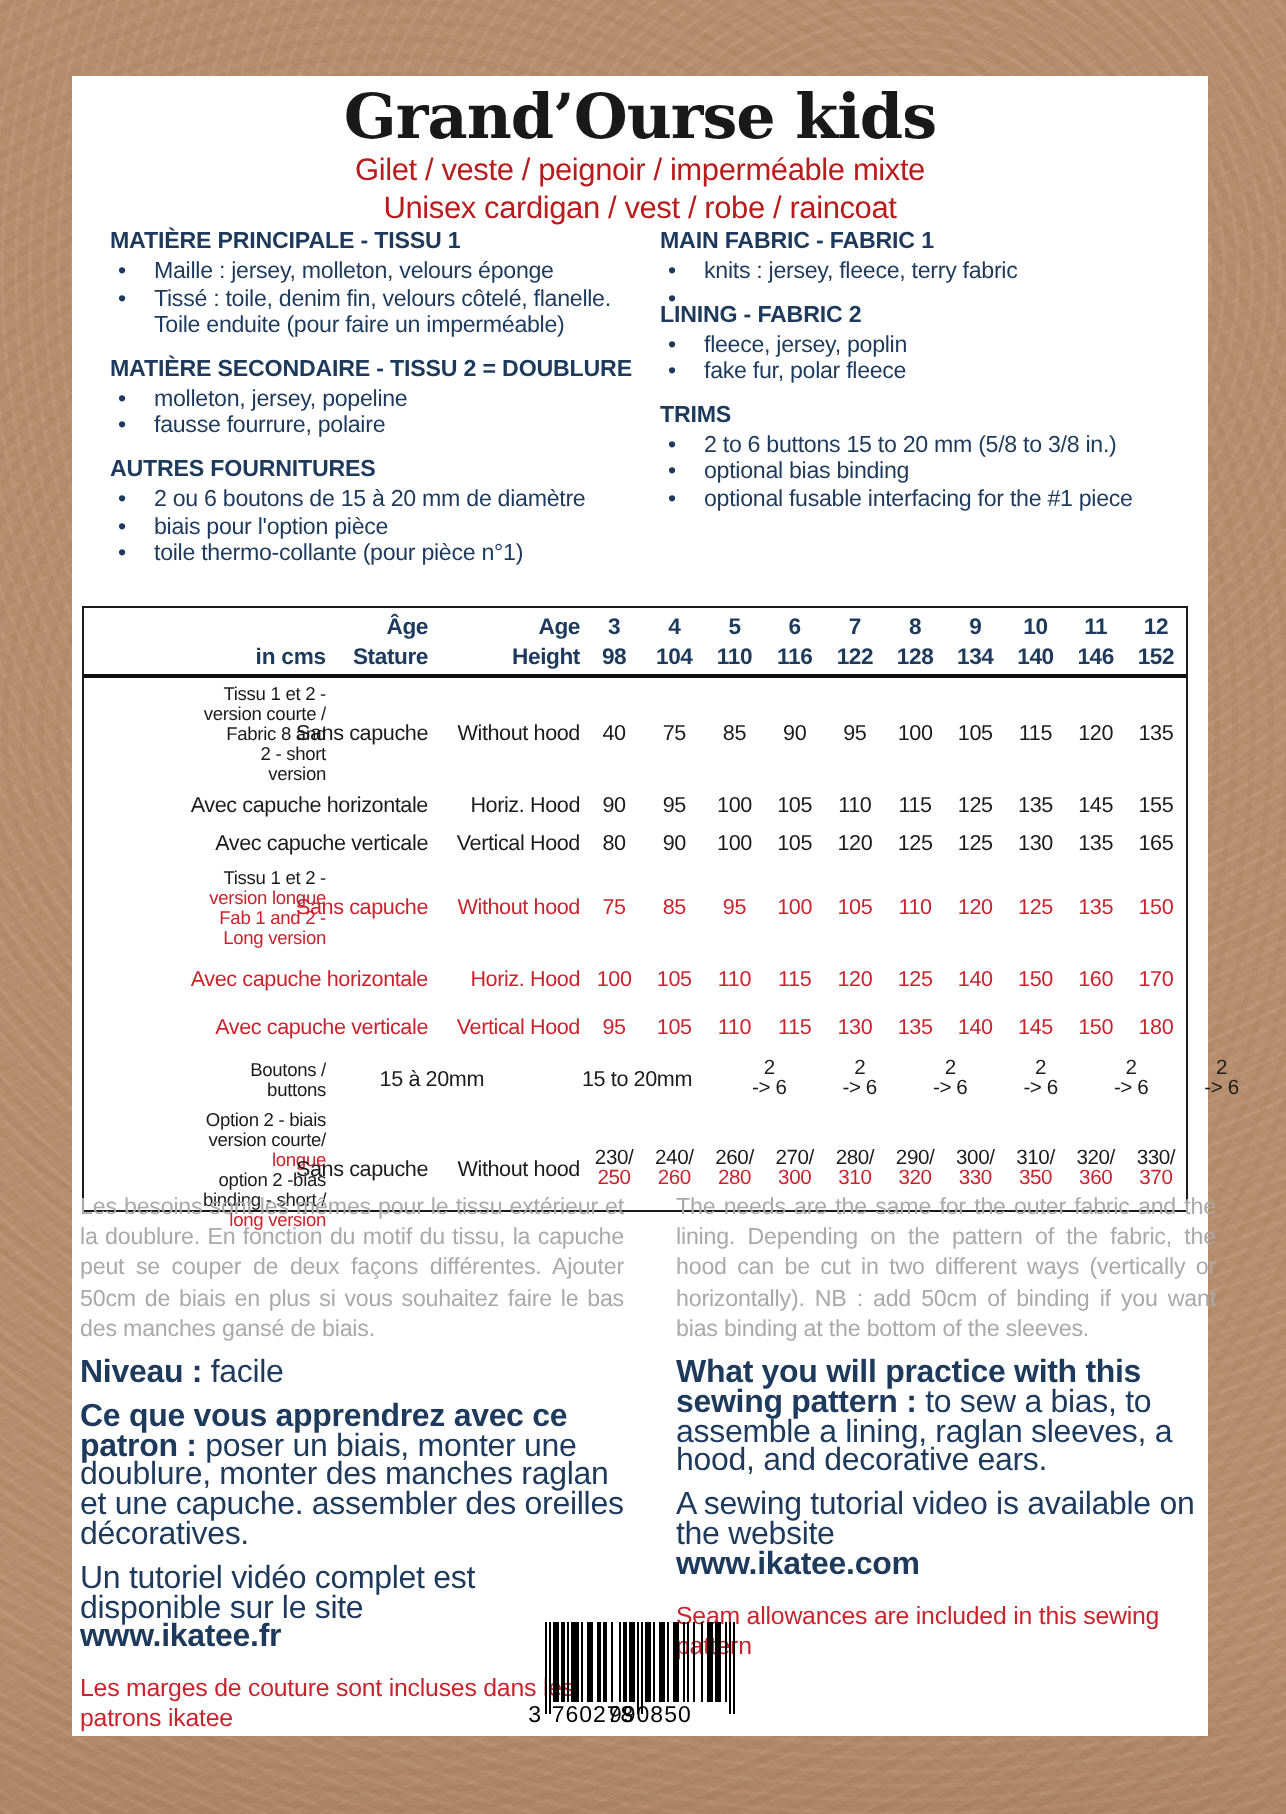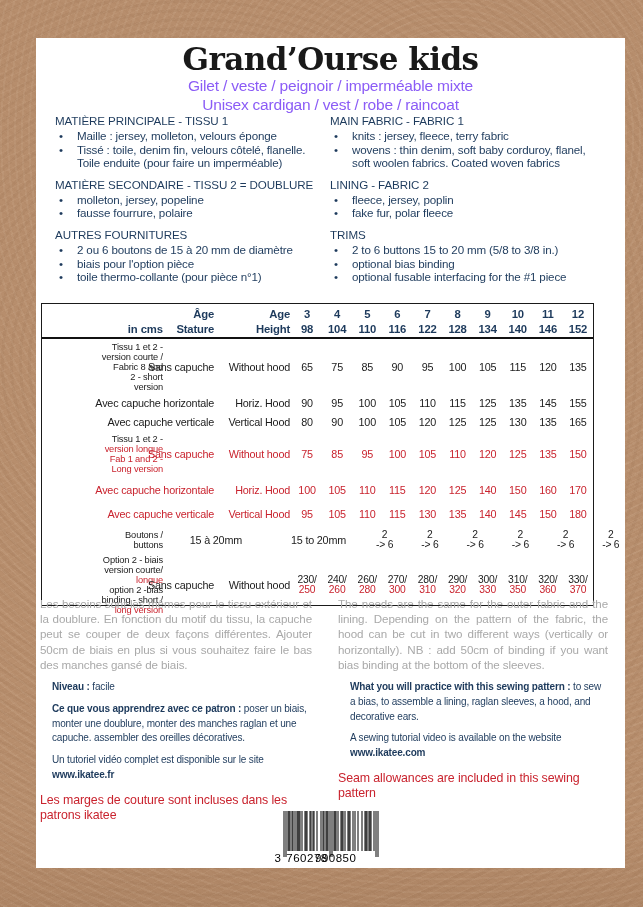--- a/index.html
+++ b/index.html
@@ -6,33 +6,33 @@
   body{width:643px;height:907px;font-family:"Liberation Sans",sans-serif;-webkit-font-smoothing:antialiased;}
   .page{position:relative;width:643px;height:907px;overflow:hidden;
     background-color:#b78e6d;
     background-image:
       repeating-radial-gradient(circle at 30% 40%, rgba(120,80,50,.07) 0 3px, transparent 3px 9px),
       repeating-radial-gradient(circle at 70% 15%, rgba(255,240,220,.06) 0 2px, transparent 2px 7px),
       repeating-linear-gradient(35deg, rgba(150,105,70,.07) 0 2px, transparent 2px 5px),
       repeating-linear-gradient(-25deg, rgba(255,235,210,.05) 0 1px, transparent 1px 6px),
       linear-gradient(180deg, rgba(0,0,0,0) 90%, rgba(90,55,30,.10));
   }
-  .card{position:absolute;left:36px;top:38px;width:568px;height:830px;background:#ffffff;padding-left:21px;}
+  .card{position:absolute;left:36px;top:38px;width:568px;height:830px;background:#ffffff;}
 
   
   .hdr{position:absolute;left:0;top:4px;width:100%;text-align:center;}
   .title{font-family:"DejaVu Serif","Liberation Serif",serif;font-weight:bold;font-size:31px;line-height:34px;color:#191919;letter-spacing:-.5px;}
-  .sub{font-size:15.5px;line-height:19px;color:#8b5cf6;letter-spacing:-.2px;}
+  .sub{font-size:15.5px;line-height:19px;color:#b91c1c;letter-spacing:-.2px;}
 
   
   .matcol{position:absolute;top:76px;}
   .matcol.fr{left:19px;width:268px;}
   .matcol.en{left:294px;width:270px;}
   .mat-section{margin-bottom:8px;}
-  .mat-heading{font-size:11.6px;font-weight:normal;color:#1d3a5c;line-height:14px;margin-bottom:1px;letter-spacing:-.1px;}
+  .mat-heading{font-size:11.6px;font-weight:bold;color:#1d3a5c;line-height:14px;margin-bottom:1px;letter-spacing:-.1px;}
   .mat-item{position:relative;font-size:11.6px;line-height:13.6px;color:#1d3a5c;padding-left:22px;letter-spacing:-.15px;}
   .mat-item .blt{position:absolute;left:4px;top:0;}
 
   
   .size-table{position:absolute;left:5px;top:265px;width:553px;height:303px;border:1.5px solid #1a1a1a;background:#fff;display:flex;flex-direction:column;box-sizing:border-box;}
   .t-head{border-bottom:2px solid #111;padding-top:3px;}
   .t-row{display:grid;grid-template-columns:127px 47px 76px repeat(10,1fr);align-items:center;}
   .t-cell{font-size:10.8px;letter-spacing:-.2px;color:#1b1b1b;}
   .t-fr,.t-en{display:flex;justify-content:flex-end;white-space:nowrap;padding-right:2px;}
   .t-num{text-align:center;white-space:nowrap;}
@@ -41,21 +41,21 @@
   .t2{display:flex;flex-direction:column;line-height:10.5px;font-size:10.3px;}
   .red{color:#c9232e;}
   .k{color:#1b1b1b;}
   .t-body{flex:1;display:flex;flex-direction:column;justify-content:space-between;padding:2px 0 3px 0;}
 
   
   .bcol{position:absolute;top:558px;}
   .bcol.fr{left:4px;width:272px;}
   .bcol.en{left:302px;width:270px;}
   .gray{color:#a9a9a9;font-size:11.6px;line-height:15.2px;text-align:justify;margin:0 0 8px 0;letter-spacing:-.1px;}
-  .navy{color:#1d3a5c;font-size:10px;line-height:14.8px;margin:0 0 7px 12px;letter-spacing:-.15px;}
+  .navy{color:#1d3a5c;font-size:16px;line-height:14.8px;margin:0 0 7px 0;letter-spacing:-.15px;}
   .navy .b{font-weight:bold;}
   .rednote{color:#c9232e;font-size:12.4px;line-height:15px;margin:10px 0 0 0;letter-spacing:-.1px;}
 
   
   .barcode{position:absolute;left:50%;top:773px;transform:translateX(-50%);width:119px;height:56px;}
   .bars{position:absolute;left:12px;top:0;display:flex;}
   .bars div{width:1px;}
   .bars .on{background:#000;}
   .bars .g{height:46px;}
   .bars .d{height:40px;}
@@ -91,21 +91,21 @@
           <div class="mat-heading">AUTRES FOURNITURES</div>
           <div class="mat-item"><span class="blt">•</span><span>2 ou 6 boutons de 15 à 20 mm de diamètre</span></div>
           <div class="mat-item"><span class="blt">•</span><span>biais pour l'option pièce</span></div>
           <div class="mat-item"><span class="blt">•</span><span>toile thermo-collante (pour pièce n°1)</span></div>
         </div>
       </div>
     <div class="matcol en">
         <div class="mat-section">
           <div class="mat-heading">MAIN FABRIC - FABRIC 1</div>
           <div class="mat-item"><span class="blt">•</span><span>knits : jersey, fleece, terry fabric</span></div>
-          <div class="mat-item"><span class="blt">•</span><span>wovens : thin denim, soft baby corduroy, flanel, soft woolen fabrics. Coated woven fabrics</span></div>
+          <div class="mat-item"><span class="blt">•</span></div>
         </div>
         <div class="mat-section">
           <div class="mat-heading">LINING - FABRIC 2</div>
           <div class="mat-item"><span class="blt">•</span><span>fleece, jersey, poplin</span></div>
           <div class="mat-item"><span class="blt">•</span><span>fake fur, polar fleece</span></div>
         </div>
         <div class="mat-section">
           <div class="mat-heading">TRIMS</div>
           <div class="mat-item"><span class="blt">•</span><span>2 to 6 buttons 15 to 20 mm (5/8 to 3/8 in.)</span></div>
           <div class="mat-item"><span class="blt">•</span><span>optional bias binding</span></div>
@@ -148,21 +148,21 @@
         </div>
         <div class="t-body">
           <div class="t-row" style="min-height: 52px;">
             <div class="t-cell t-label"><span class="k">Tissu 1 et 2 -</span><br><span class="k">version courte /</span><br><span class="k">Fabric 8 and</span><br><span class="k">2 - short</span><br><span class="k">version</span></div>
             <div class="t-cell t-fr">
               <span class="k">Sans capuche</span>
             </div>
             <div class="t-cell t-en">
               <span class="k">Without hood</span>
             </div>
-            <div class="t-cell t-num"><span class="k">65</span></div>
+            <div class="t-cell t-num"><span class="k">40</span></div>
             <div class="t-cell t-num"><span class="k">75</span></div>
             <div class="t-cell t-num"><span class="k">85</span></div>
             <div class="t-cell t-num"><span class="k">90</span></div>
             <div class="t-cell t-num"><span class="k">95</span></div>
             <div class="t-cell t-num"><span class="k">100</span></div>
             <div class="t-cell t-num"><span class="k">105</span></div>
             <div class="t-cell t-num"><span class="k">115</span></div>
             <div class="t-cell t-num"><span class="k">120</span></div>
             <div class="t-cell t-num"><span class="k">135</span></div>
           </div>

